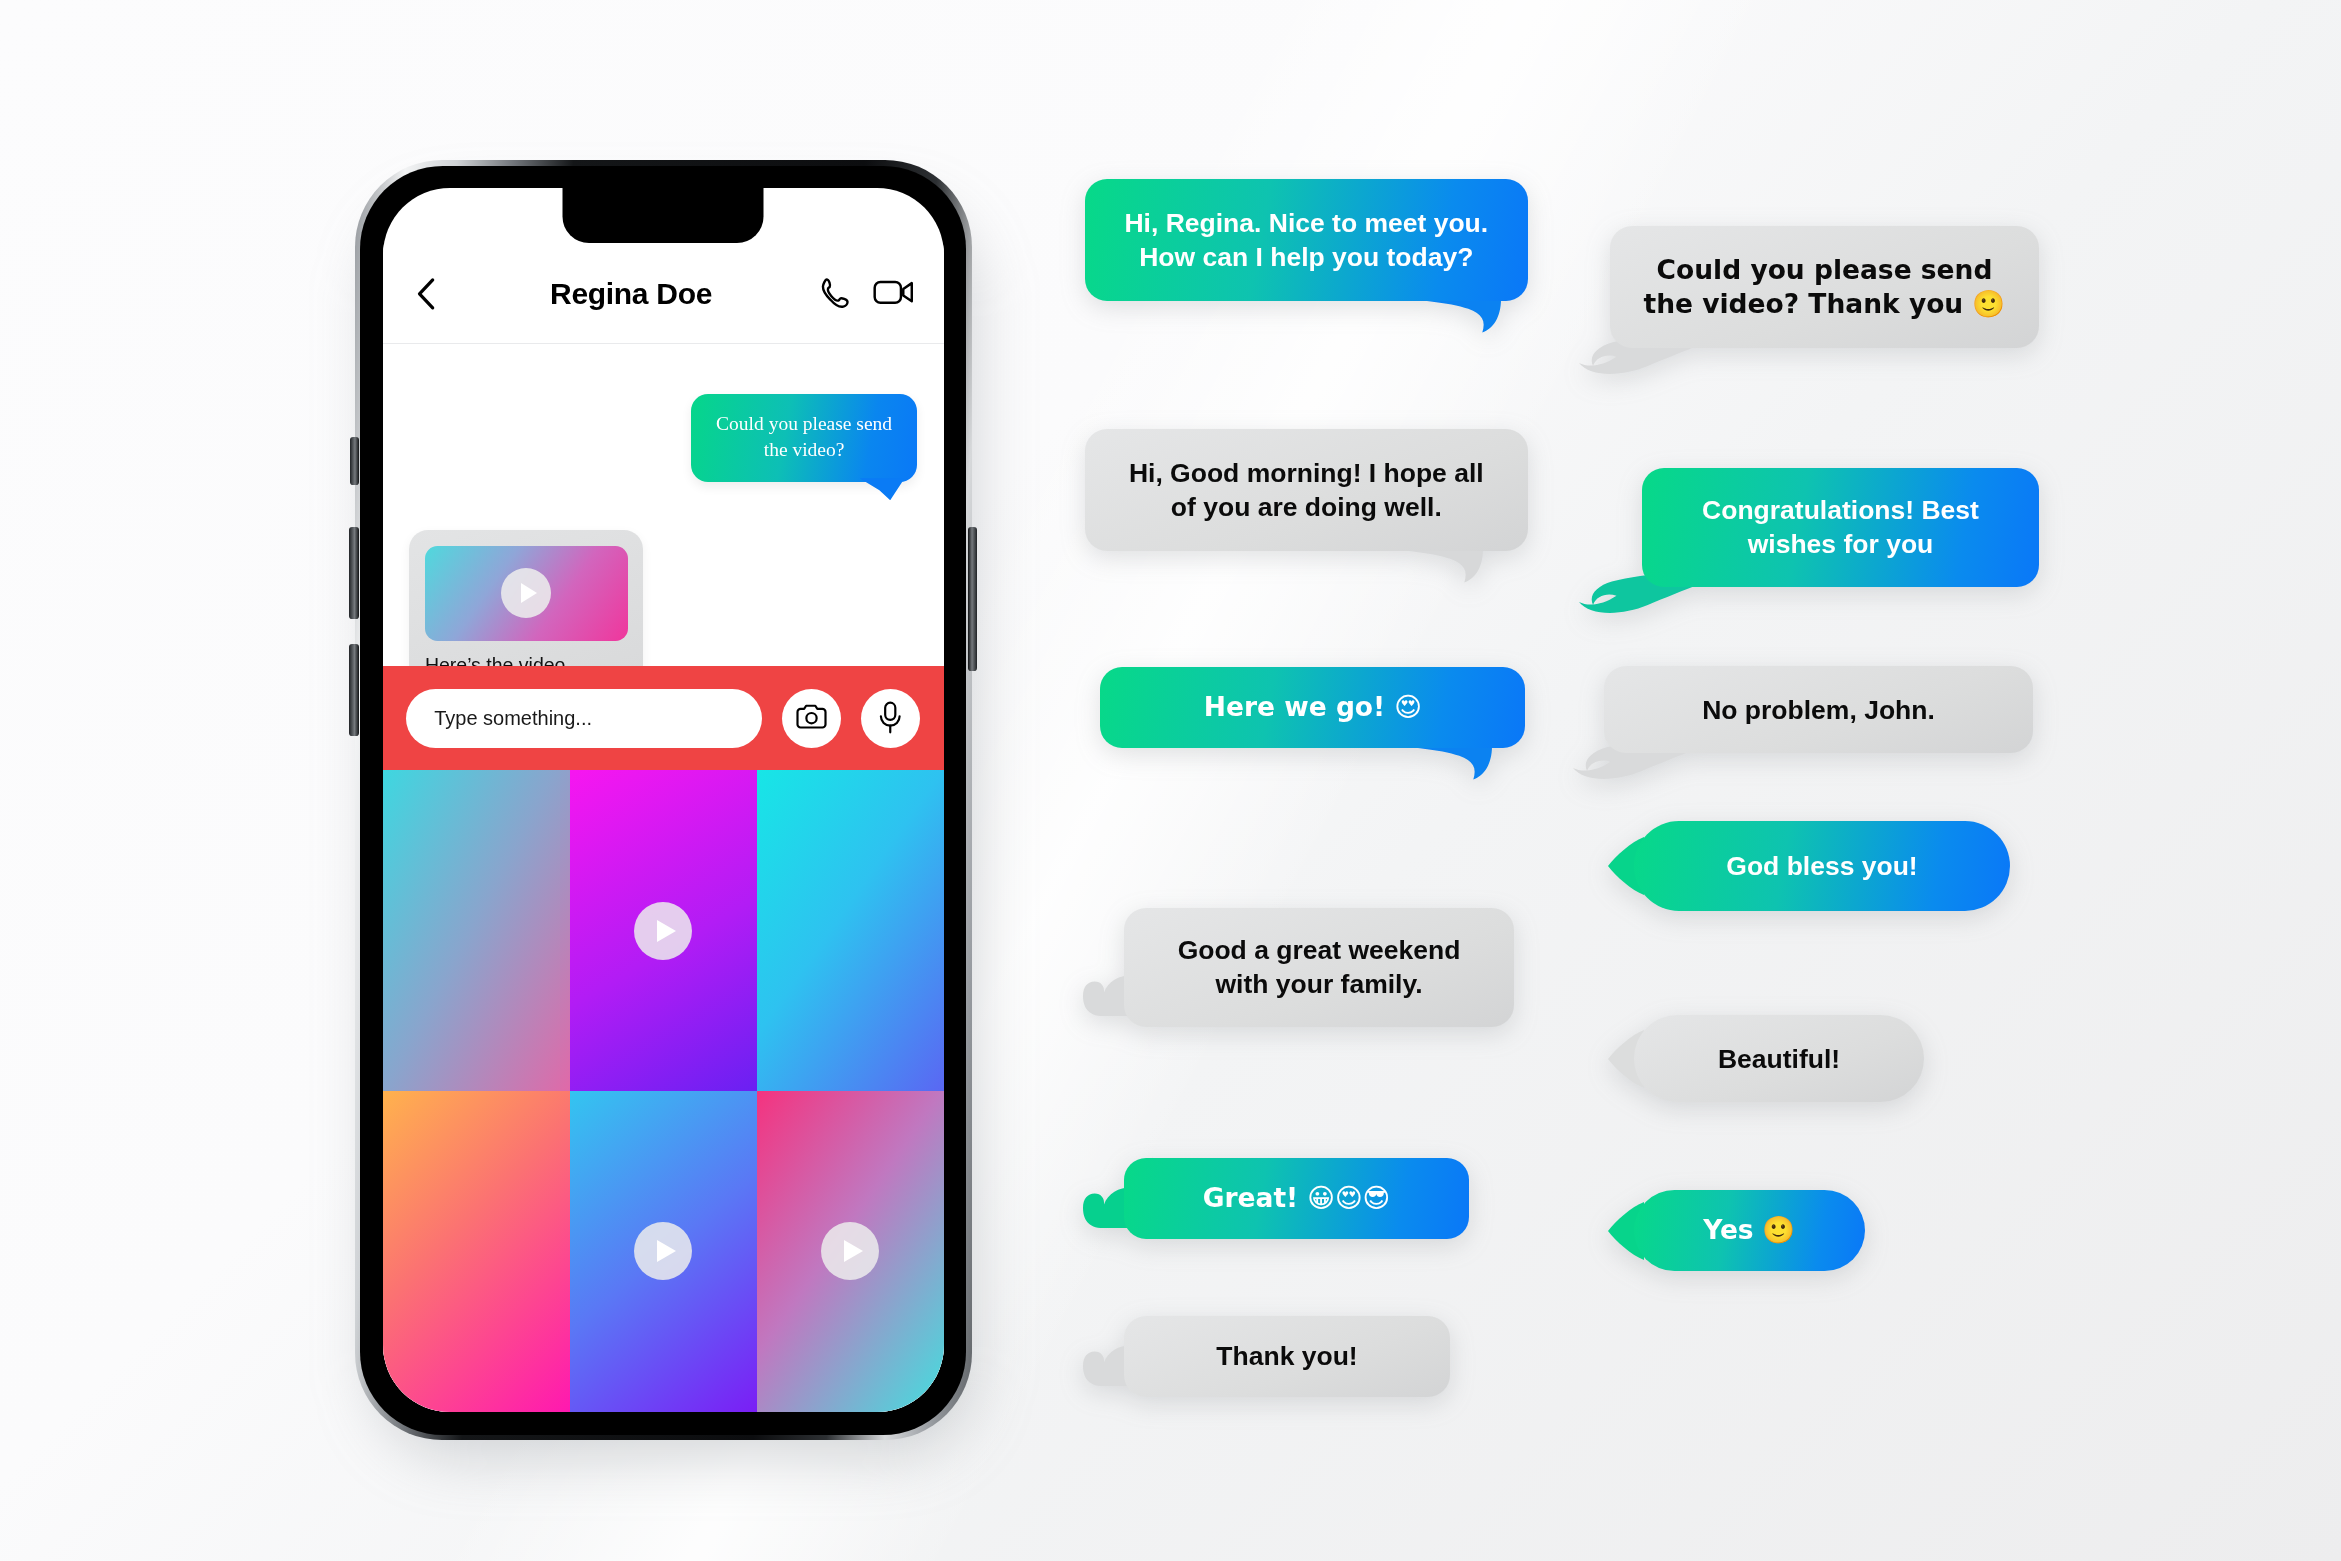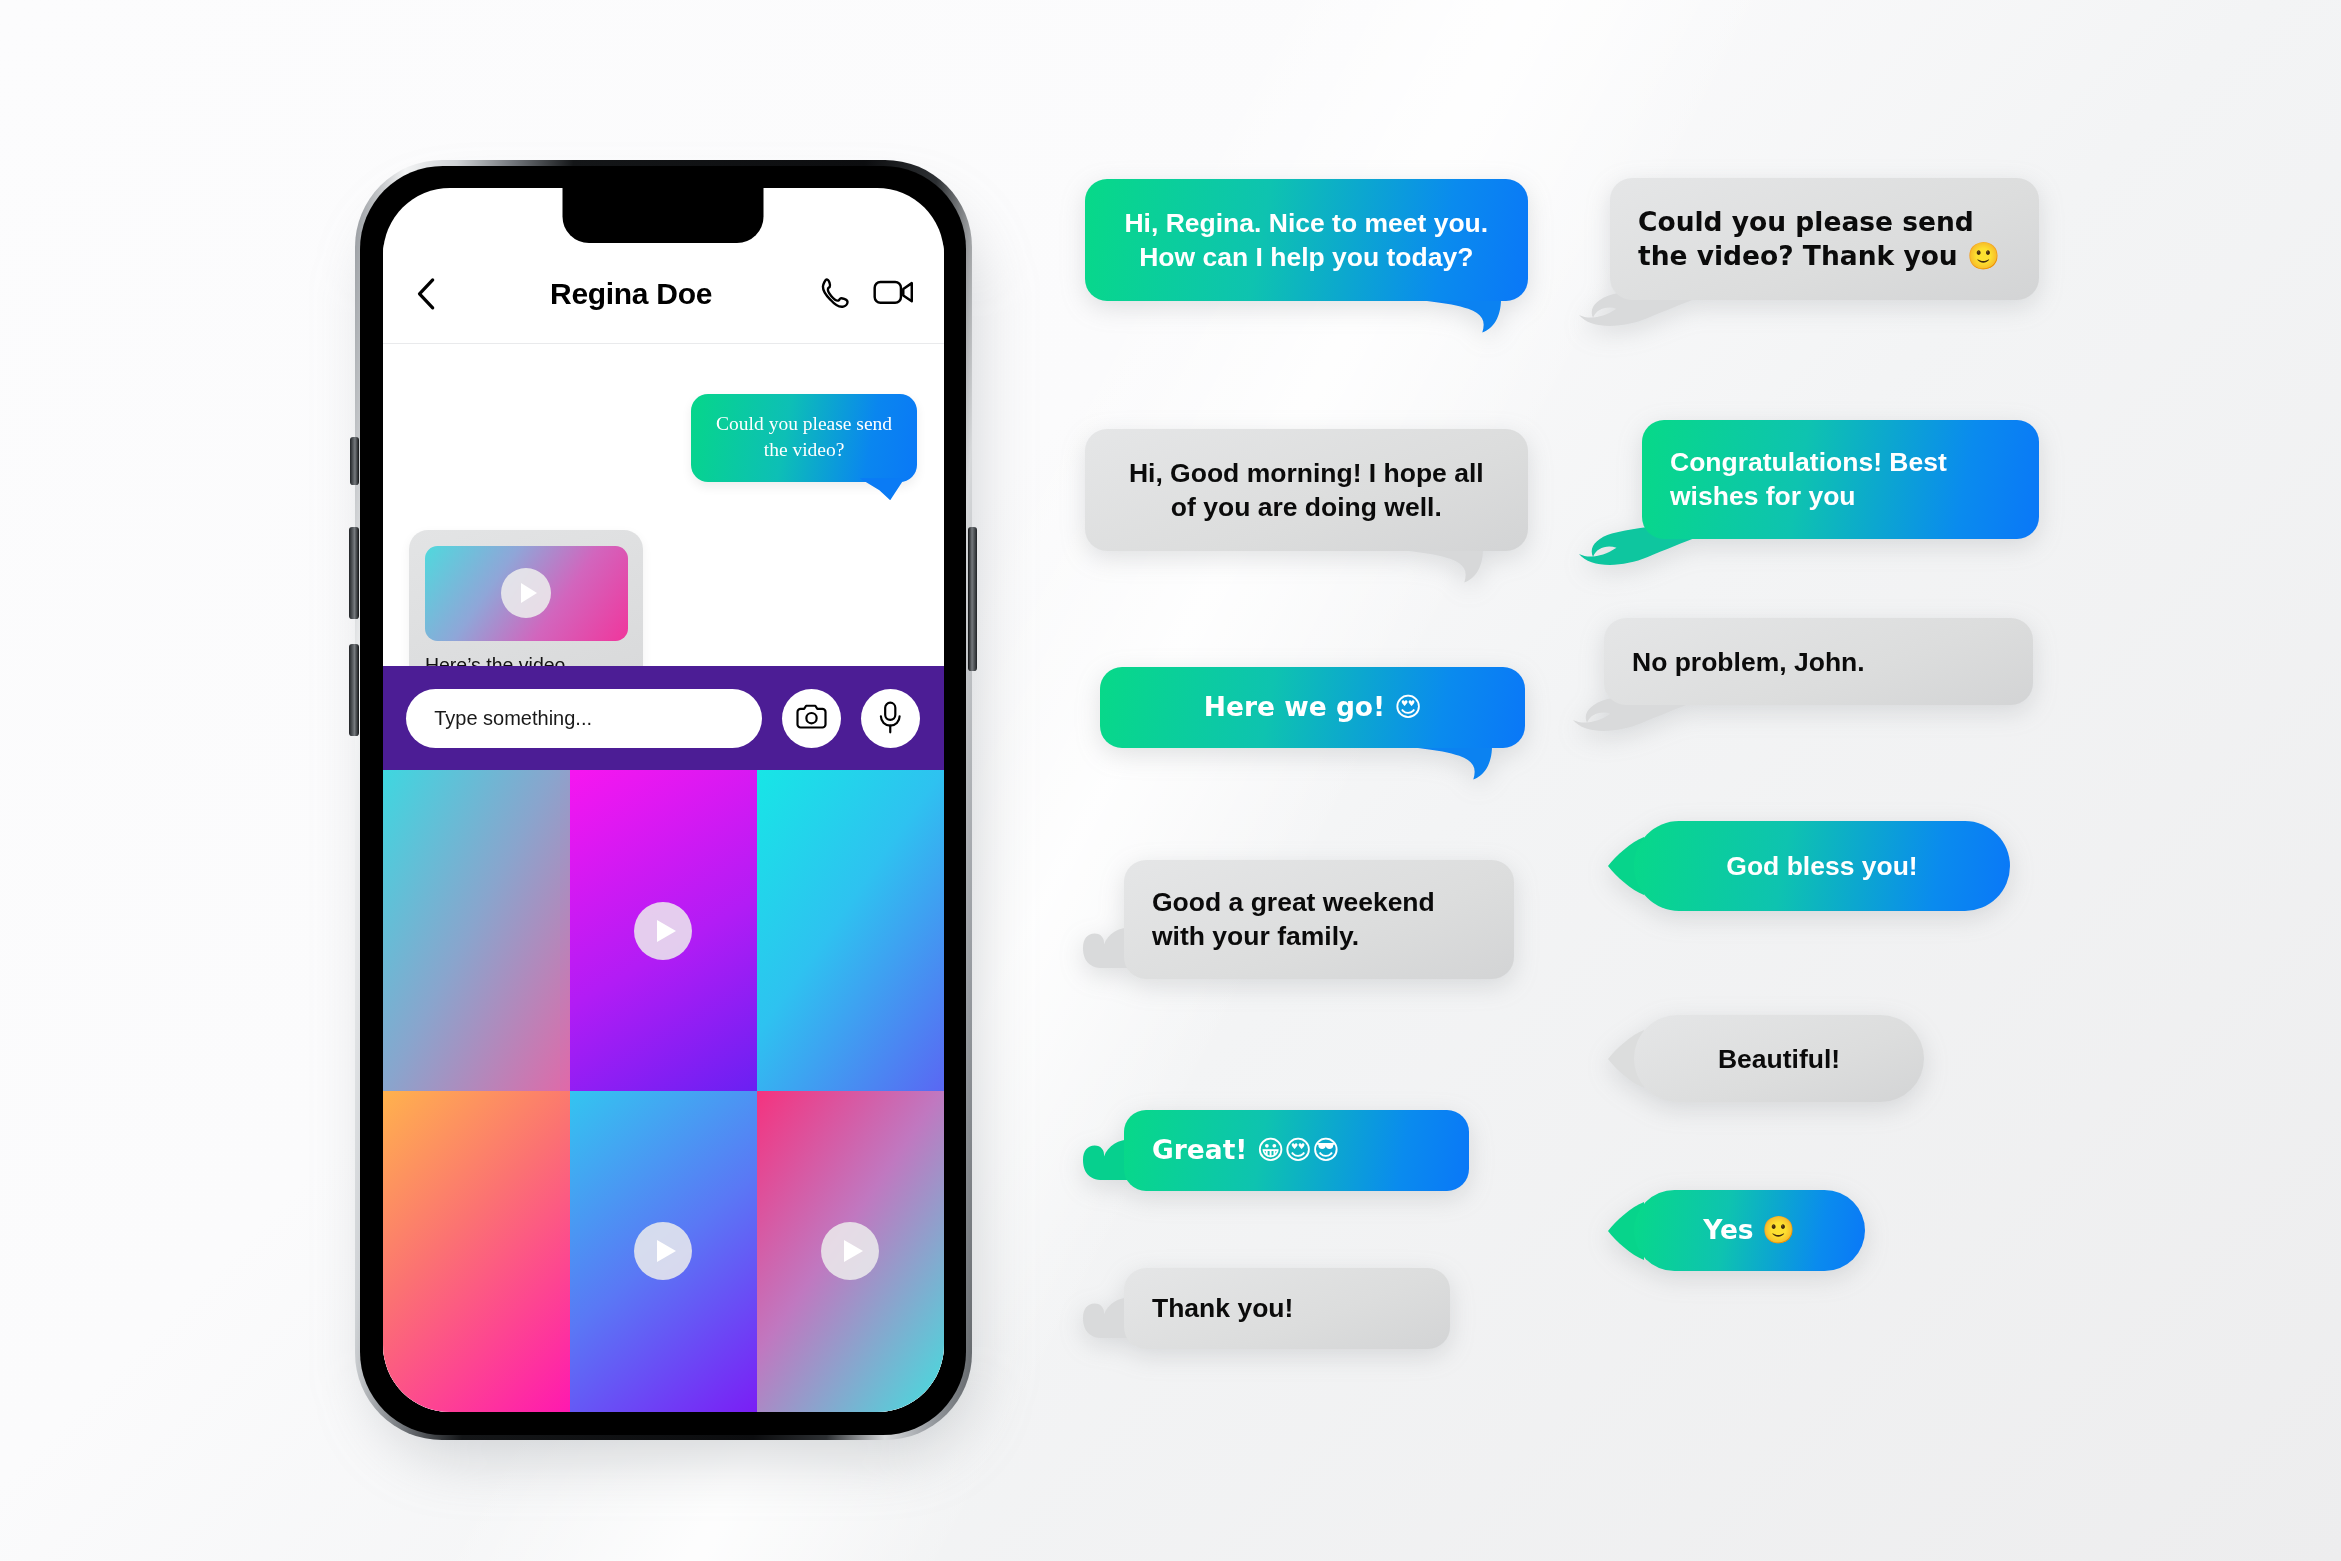--- a/index.html
+++ b/index.html
@@ -117,21 +117,21 @@
   .thumb .play i{
     display:block; width:0;height:0;
     border-left:16.4px solid #fff; border-top:10px solid transparent; border-bottom:10px solid transparent;
     margin-left:5.5px;
   }
   .mini-in-txt{ margin-top:13.3px; font-size:19.5px; color:#111; font-weight:500; }
 
   
   .inputbar{
     position:absolute; left:0; right:0; top:478px; height:105px;
-    background:#4c1d95; display:flex; align-items:center; padding:0 23.4px; gap:20px;
+    background:#ef4444; display:flex; align-items:center; padding:0 23.4px; gap:20px;
   }
   .textfield{
     flex:1 1 auto; height:59px; border-radius:30px; background:#fff;
     display:flex; align-items:center; padding:0 28px;
     font-size:20px; color:#1a1a1a; font-weight:500;
   }
   .round-btn{
     flex:0 0 auto; width:59px; height:59px; border-radius:50%; background:#fff;
     display:flex; align-items:center; justify-content:center;
   }
@@ -197,21 +197,21 @@
 
   
   .pill-l .body{ border-radius:156px; padding:23.4px 37px; }
   .pill-l .tail{
     position:absolute; z-index:1; left:-26.5px; top:50%; transform:translateY(-50%);
     width:36px; height:58px;
   }
   .pill-l .tail svg{ display:block; width:100%; height:100%; }
 
   .ta-c{ text-align:center; }
-  .ta-l{ text-align:left; }
+  .ta-l{ text-align:center;margin-top:48px; }
   .emo{ font-family:"DejaVu Sans", sans-serif; }
 </style>
 </head>
 <body>
 
 <div class="bg-sheen"></div>
 
 <div class="phone-wrap">
   <div class="phone-shadow"></div>
 

